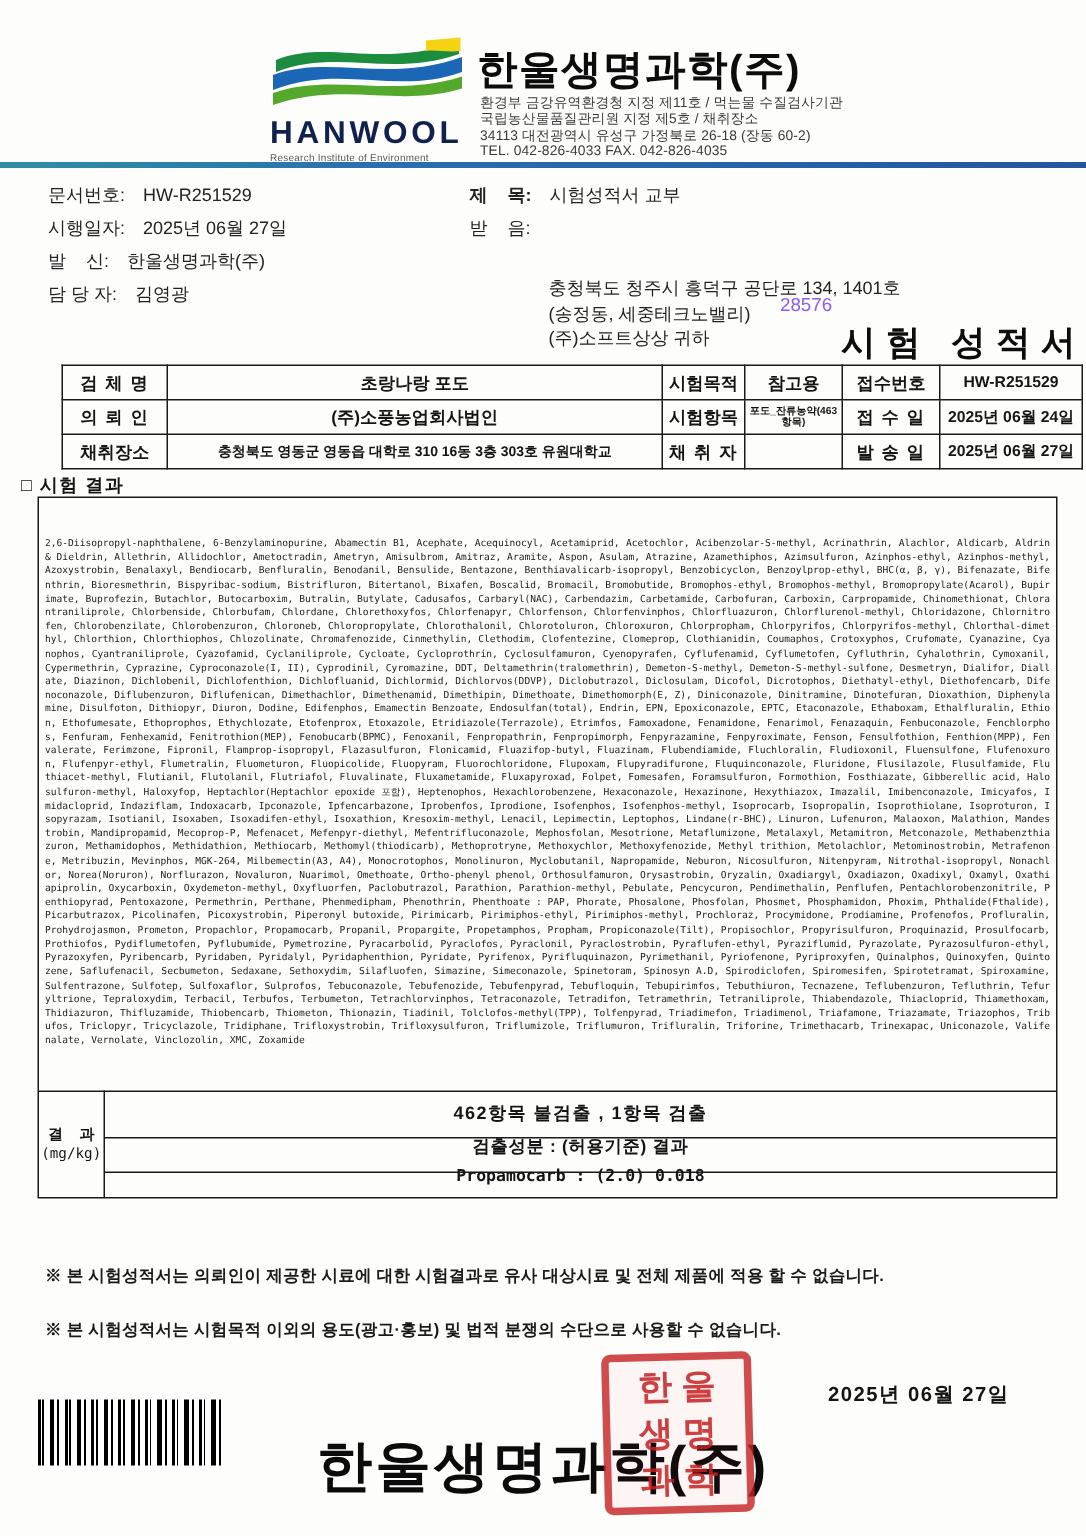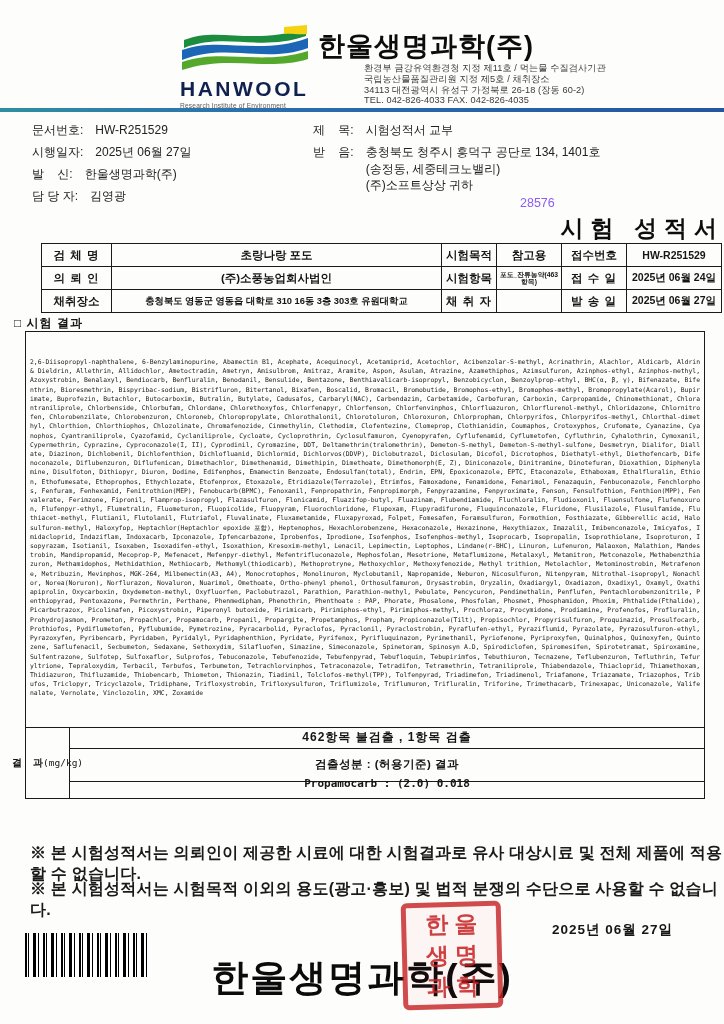--- a/index.html
+++ b/index.html
@@ -5,21 +5,21 @@
   * { margin:0; padding:0; box-sizing:border-box; }
   body { background:#e8e8e8; font-family:"Liberation Sans", sans-serif; }
   .page { position:relative; width:724px; height:1024px; background:#fdfdfc; margin:0 auto; overflow:hidden; color:#151515; }
 
   
   .logo-block { position:absolute; left:180px; top:24px; width:132px; }
   .logo-wave { display:block; width:130px; height:50px; }
   .logo-word { font-size:21px; font-weight:bold; letter-spacing:2.5px; color:#10214f; margin-top:3px; font-family:"Liberation Sans", sans-serif; }
   .logo-tag { font-size:6.6px; color:#5a5a5a; letter-spacing:.2px; margin-top:1px; }
   .company-name { position:absolute; left:318px; top:28px; font-size:27px; font-weight:bold; color:#0c0c0c; letter-spacing:1px; }
-  .cert-lines { position:absolute; left:320px; top:63px; font-size:9.2px; line-height:10.8px; color:#3a3a3a; letter-spacing:.1px;margin-left:44px; }
+  .cert-lines { position:absolute; left:320px; top:63px; font-size:9.2px; line-height:10.8px; color:#3a3a3a; letter-spacing:.1px; }
   .header-rule { position:absolute; left:0; top:108px; width:724px; height:4px;
                  background:linear-gradient(90deg,#2f8fa0 0%,#2a6fae 35%,#2456a0 100%); }
 
   
   .docinfo { position:absolute; left:0; top:0; width:724px; font-size:12px; color:#222; }
   .di-row { position:absolute; white-space:nowrap; }
   .di-label { display:inline-block; font-weight:normal; color:#222; }
   .di-val { margin-left:12px; }
   .ref-no { position:absolute; left:520px; top:196px; font-size:12.5px; color:#8b5cf6; }
 
@@ -33,28 +33,28 @@
   td.val { font-size:11.5px; font-weight:bold; }
   td.val-sm { font-size:9.3px; font-weight:bold; }
   td.val-xs { font-size:6.8px; font-weight:bold; line-height:7.5px; }
   td.val-date { font-size:10.5px; font-weight:bold; }
 
   
   .sec-label { position:absolute; left:14px; top:315px; font-size:12px; font-weight:bold; letter-spacing:1px;text-align:right; }
   .result-box { position:absolute; left:25px; top:331px; width:680px; height:468px; border:1.6px solid #1a1a1a; }
   .pesticide { position:absolute; left:4px; right:4px; top:26px; font-family:"DejaVu Sans Mono", monospace; font-size:6.4px; line-height:9.2px; text-align:justify; color:#1c1c1c; word-break:break-all; }
   .inner-line { position:absolute; left:0; right:0; top:395px; border-top:1.6px solid #1a1a1a; }
-  .res-leftcol { position:absolute; left:0; top:395px; bottom:0; width:44px; border-right:1.6px solid #1a1a1a; display:flex; flex-direction:row; justify-content:center; align-items:center; font-size:10px; font-weight:bold; line-height:13px; }
+  .res-leftcol { position:absolute; left:0; top:395px; bottom:0; width:44px; border-right:1.6px solid #1a1a1a; display:flex; flex-direction:column; justify-content:center; align-items:center; font-size:10px; font-weight:bold; line-height:13px; }
   .res-leftcol .unit { font-weight:normal; font-size:9.5px; font-family:"DejaVu Sans Mono", monospace; }
-  .res-row1 { position:absolute; left:44px; right:0; top:395px; height:22px; border-bottom:1.6px solid #1a1a1a; display:flex; align-items:center; justify-content:center; font-size:12px; font-weight:bold; letter-spacing:1px; }
+  .res-row1 { position:absolute; left:44px; right:0; top:395px; height:32px; border-bottom:1.6px solid #1a1a1a; display:flex; align-items:center; justify-content:center; font-size:12px; font-weight:bold; letter-spacing:1px; }
   .res-row2 { position:absolute; left:44px; right:0; top:416.5px; height:33px; border-bottom:1.6px solid #1a1a1a; display:flex; align-items:center; justify-content:center; font-size:11.5px; font-weight:bold; letter-spacing:.5px; }
   .res-row3 { position:absolute; left:44px; right:0; top:437px; bottom:0; display:flex; align-items:center; justify-content:center; font-family:"DejaVu Sans Mono", monospace; font-size:11px; font-weight:bold; }
 
   
-  .footnote { position:absolute; left:30px; font-size:16px; font-weight:bold; letter-spacing:.2px; color:#1a1a1a; }
+  .footnote { position:absolute; left:30px; font-size:11px; font-weight:bold; letter-spacing:.2px; color:#1a1a1a; }
   .fn1 { top:843px; } .fn2 { top:879px; }
 
   
   .barcode { position:absolute; left:25px; top:933px; width:123px; height:44px;
     background:repeating-linear-gradient(90deg,#000 0 2px,#fff 2px 3px,#000 3px 4px,#fff 4px 8px,#000 8px 11px,#fff 11px 13px,#000 13px 14px,#fff 14px 18px); }
   .issue-date { position:absolute; left:552px; top:921px; font-size:13.5px; font-weight:bold; letter-spacing:1px; }
   .company-big { position:absolute; left:0; top:953px; width:724px; text-align:center; font-size:37px; font-weight:bold; letter-spacing:2px; color:#0b0b0b; }
   .stamp { position:absolute; left:402px; top:902px; width:100px; height:107px; border:5px solid rgba(196,32,34,.8); border-radius:6px; transform:rotate(-1.5deg); display:flex; flex-direction:column; justify-content:space-around; align-items:center; padding:2px 0; background:rgba(255,60,60,.04); }
   .stamp div { color:rgba(196,30,32,.85); font-weight:bold; font-size:23px; line-height:25px; letter-spacing:6px; text-indent:6px; font-family:"Liberation Serif", serif; }
 </style>
@@ -89,24 +89,24 @@
     <div class="di-row" style="left:32px; top:144px;">
       <span class="di-label">시행일자:</span><span class="di-val">2025년 06월 27일</span>
     </div>
     <div class="di-row" style="left:32px; top:166px;">
       <span class="di-label" style="white-space:pre;">발    신:</span><span class="di-val">한울생명과학(주)</span>
     </div>
     <div class="di-row" style="left:32px; top:188px;">
       <span class="di-label">담 당 자:</span><span class="di-val">김영광</span>
     </div>
     <div class="di-row" style="left:313px; top:122px;">
-      <span class="di-label" style="white-space:pre;">제    목:</span><span class="di-val">시험성적서 교부</span>
+      <span class="di-label" style="white-space:pre;font-weight:bold;">제    목:</span><span class="di-val">시험성적서 교부</span>
     </div>
     <div class="di-row" style="left:313px; top:144px;">
-      <span class="di-label" style="white-space:pre; vertical-align:top;">받    음:</span><span class="di-val" style="display:inline-block; vertical-align:top; line-height:16.5px;"><span>충청북도 청주시 흥덕구 공단로 134, 1401호</span><br><span>(송정동, 세중테크노밸리)</span><br><span>(주)소프트상상 귀하</span></span>
+      <span class="di-label" style="white-space:pre; vertical-align:top;">받    음:</span><span class="di-val" style="display:inline-block; vertical-align:top; line-height:16.5px;margin-top:40px;"><span>충청북도 청주시 흥덕구 공단로 134, 1401호</span><br><span>(송정동, 세중테크노밸리)</span><br><span>(주)소프트상상 귀하</span></span>
     </div>
     <div class="ref-no">28576</div>
   </div>
 
   <div class="report-title">시험 성적서</div>
 
   <table class="info">
     <colgroup>
         <col style="width:70px">
         <col style="width:330px">

